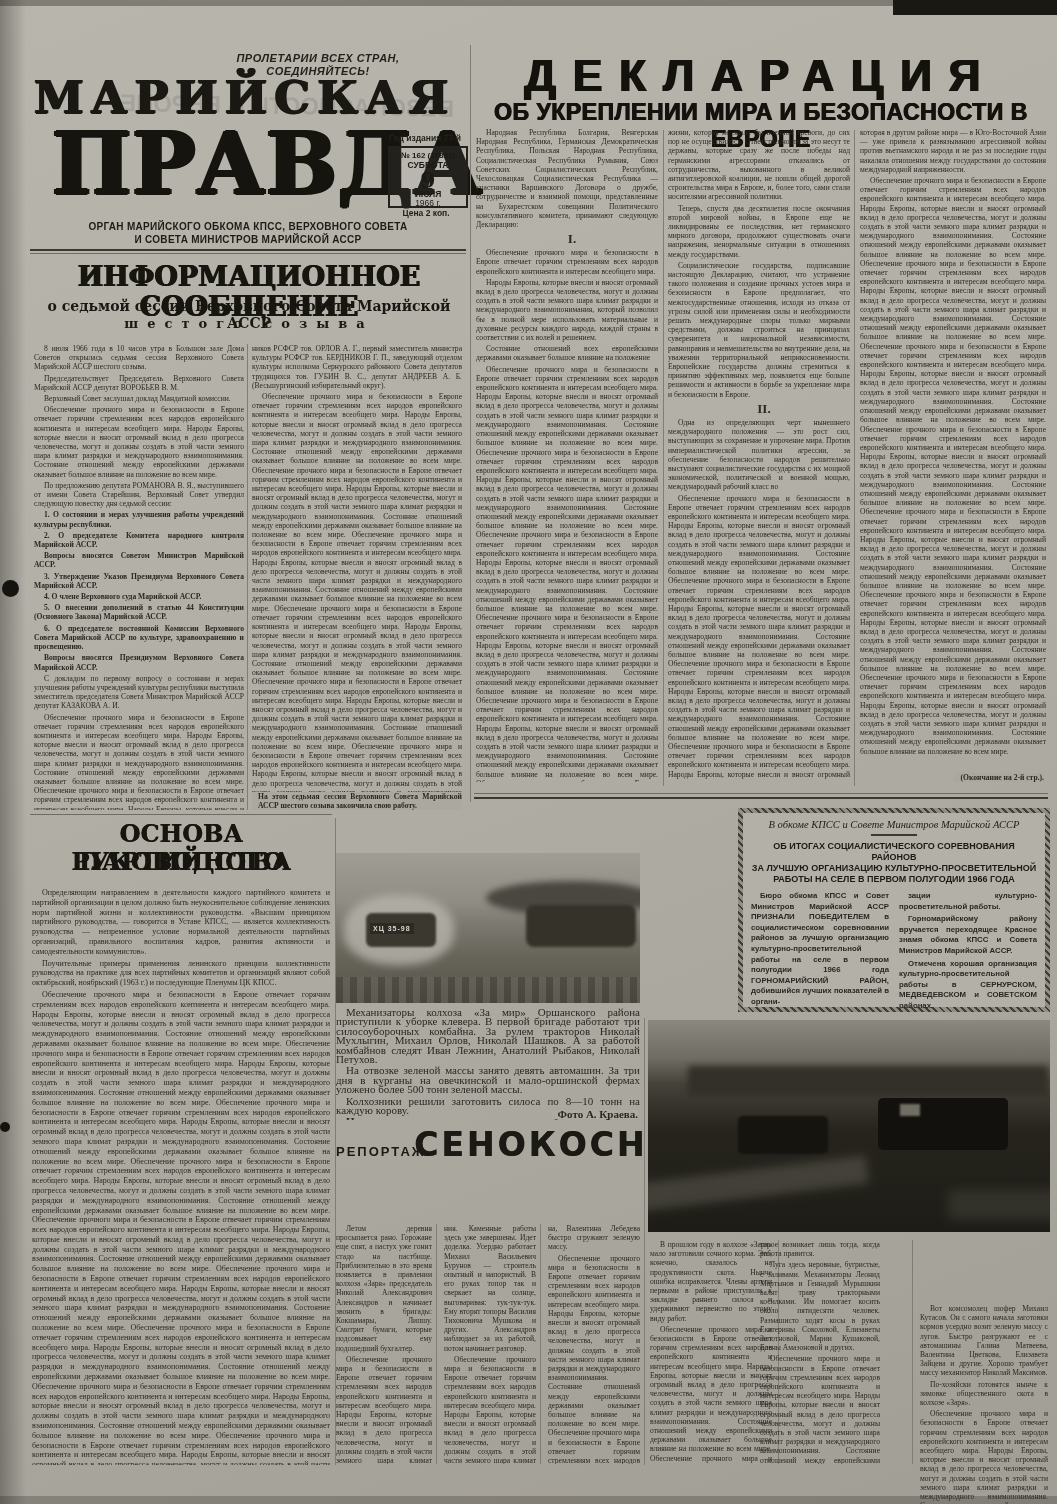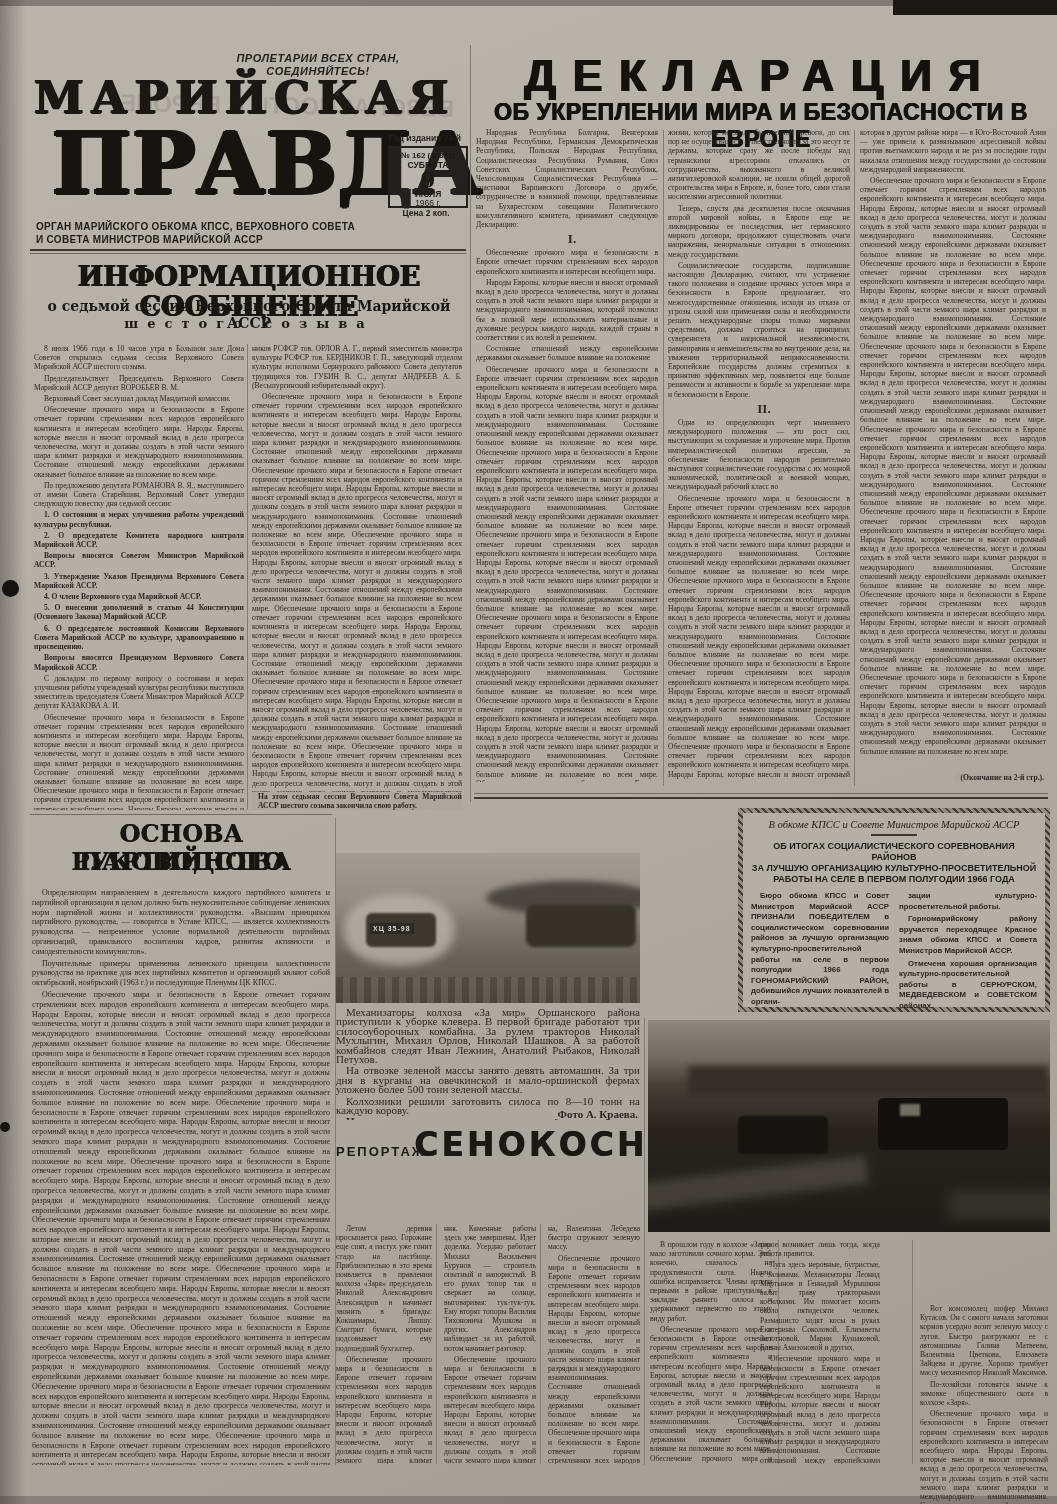--- a/index.html
+++ b/index.html
@@ -32,21 +32,21 @@
   .mast2{left:52px;top:120px;width:330px;text-align:center;font:bold 84px/88px "DejaVu Serif",serif;letter-spacing:1px;color:#16140f;
          text-shadow:2px 0 #16140f,-2px 0 #16140f,0 1px #16140f,0 -1px #16140f;transform:scaleY(1.02);}
   .edyear{left:382px;top:133px;width:86px;font:bold 8.5px/10px "Liberation Sans",sans-serif;text-align:center;color:#23211c;}
   .issuebox{left:388px;top:146px;width:76px;height:58px;border:2px solid #23211c;background:rgba(255,255,255,.06);text-align:center;color:#1c1a15;}
   .issuebox .no{font:bold 8px/10px "Liberation Sans",sans-serif;margin-top:3px;}
   .issuebox .wd{font:bold 8.5px/9px "Liberation Sans",sans-serif;}
   .issuebox .d{font:bold 22px/20px "DejaVu Serif",serif;}
   .issuebox .m{font:bold 8.5px/9px "Liberation Sans",sans-serif;}
   .issuebox .y{font:8.5px/9px "Liberation Sans",sans-serif;}
   .price{left:388px;top:208px;width:76px;text-align:center;font:bold 8.5px/10px "Liberation Sans",sans-serif;color:#23211c;}
-  .organ{left:36px;top:221px;width:424px;font:bold 10px/12px "Liberation Sans",sans-serif;color:#1f1d18;letter-spacing:.3px;}
+  .organ{left:36px;top:221px;width:424px;text-align:center;font:bold 10px/12px "Liberation Sans",sans-serif;color:#1f1d18;letter-spacing:.3px;}
   
   .infohead{left:34px;top:262px;width:430px;text-align:center;font:bold 27px/30px "DejaVu Serif",serif;color:#17150f;word-spacing:10px;
             text-shadow:.7px 0 #17150f,-.7px 0 #17150f;}
   .infosub1{left:34px;top:298px;width:430px;text-align:center;font:bold 14px/17px "DejaVu Serif",serif;color:#1a1813;}
   .infosub2{left:34px;top:316px;width:430px;text-align:center;font:bold 13px/16px "DejaVu Serif",serif;letter-spacing:9px;color:#1a1813;}
   
   .dechead1{left:474px;top:52px;width:574px;text-align:center;font:bold 44px/48px "Liberation Sans","DejaVu Sans",sans-serif;letter-spacing:17px;color:#14120d;
             text-shadow:1px 0 #14120d,-1px 0 #14120d;}
   .dechead2{left:474px;top:98px;width:574px;text-align:center;font:bold 24px/27px "Liberation Sans","DejaVu Sans",sans-serif;letter-spacing:.5px;color:#14120d;
             transform:scaleX(.96);text-shadow:.6px 0 #14120d,-.6px 0 #14120d;}
@@ -111,21 +111,21 @@
   <div class="abs dechead1">ДЕКЛАРАЦИЯ</div>
   <div class="abs dechead2">ОБ УКРЕПЛЕНИИ МИРА И БЕЗОПАСНОСТИ В ЕВРОПЕ</div>
   <div class="abs vrule" style="left:663px;top:130px;height:656px;"></div>
   <div class="abs vrule" style="left:854px;top:130px;height:656px;"></div>
 
   <div class="col" style="left:476px;top:128px;width:182px;height:654px;">
     <p>Народная Республика Болгария, Венгерская Народная Республика, Германская Демократическая Республика, Польская Народная Республика, Социалистическая Республика Румыния, Союз Советских Социалистических Республик, Чехословацкая Социалистическая Республика — участники Варшавского Договора о дружбе, сотрудничестве и взаимной помощи, представленные на Бухарестском совещании Политического консультативного комитета, принимают следующую Декларацию:</p>
     <p class="sec">I.</p>
     <p>Обеспечение прочного мира и безопасности в Европе отвечает горячим стремлениям всех народов европейского континента и интересам всеобщего мира.</p>
     <p>Народы Европы, которые внесли и вносят огромный вклад в дело прогресса человечества, могут и должны создать в этой части земного шара климат разрядки и международного взаимопонимания, который позволил бы в полной мере использовать материальные и духовные ресурсы каждого народа, каждой страны в соответствии с их волей и решением.</p>
-    <p>Состояние отношений между европейскими державами оказывает большое влияние на положение</p>
+    <p>Состояние отношений всех европейскими державами оказывает большое влияние на положение</p>
     <p>Обеспечение прочного мира и безопасности в Европе отвечает горячим стремлениям всех народов европейского континента и интересам всеобщего мира. Народы Европы, которые внесли и вносят огромный вклад в дело прогресса человечества, могут и должны создать в этой части земного шара климат разрядки и международного взаимопонимания. Состояние отношений между европейскими державами оказывает большое влияние на положение во всем мире. Обеспечение прочного мира и безопасности в Европе отвечает горячим стремлениям всех народов европейского континента и интересам всеобщего мира. Народы Европы, которые внесли и вносят огромный вклад в дело прогресса человечества, могут и должны создать в этой части земного шара климат разрядки и международного взаимопонимания. Состояние отношений между европейскими державами оказывает большое влияние на положение во всем мире. Обеспечение прочного мира и безопасности в Европе отвечает горячим стремлениям всех народов европейского континента и интересам всеобщего мира. Народы Европы, которые внесли и вносят огромный вклад в дело прогресса человечества, могут и должны создать в этой части земного шара климат разрядки и международного взаимопонимания. Состояние отношений между европейскими державами оказывает большое влияние на положение во всем мире. Обеспечение прочного мира и безопасности в Европе отвечает горячим стремлениям всех народов европейского континента и интересам всеобщего мира. Народы Европы, которые внесли и вносят огромный вклад в дело прогресса человечества, могут и должны создать в этой части земного шара климат разрядки и международного взаимопонимания. Состояние отношений между европейскими державами оказывает большое влияние на положение во всем мире. Обеспечение прочного мира и безопасности в Европе отвечает горячим стремлениям всех народов европейского континента и интересам всеобщего мира. Народы Европы, которые внесли и вносят огромный вклад в дело прогресса человечества, могут и должны создать в этой части земного шара климат разрядки и международного взаимопонимания. Состояние отношений между европейскими державами оказывает большое влияние на положение во всем мире. Обеспечение прочного мира и безопасности в Европе отвечает горячим стремлениям всех народов европейского континента и интересам всеобщего мира. Народы Европы, которые внесли и вносят огромный вклад в дело прогресса человечества, могут и должны создать в этой части земного шара климат разрядки и международного взаимопонимания. Состояние отношений между европейскими державами оказывает большое влияние на положение во всем мире. </p>
   </div>
   <div class="col" style="left:668px;top:128px;width:182px;height:654px;">
     <p class="noind">жизни, которая не знала бы военной тревоги, до сих пор не осуществилось. Ответственность за это несут те державы, которые сразу же после победы над германскими агрессорами отказались от сотрудничества, выкованного в великой антигитлеровской коалиции, не пошли общей дорогой строительства мира в Европе, и, более того, сами стали носителями агрессивной политики.</p>
     <p>Теперь, спустя два десятилетия после окончания второй мировой войны, в Европе еще не ликвидированы ее последствия, нет германского мирного договора, продолжают существовать очаги напряжения, ненормальные ситуации в отношениях между государствами.</p>
     <p>Социалистические государства, подписавшие настоящую Декларацию, считают, что устранение такого положения и создание прочных устоев мира и безопасности в Европе предполагает, что межгосударственные отношения, исходя из отказа от угрозы силой или применения силы и необходимости решать международные споры только мирными средствами, должны строиться на принципах суверенитета и национальной независимости, равноправия и невмешательства во внутренние дела, на уважении территориальной неприкосновенности. Европейские государства должны стремиться к принятию эффективных мер, появляется еще больше решимости и активности в борьбе за укрепление мира и безопасности в Европе.</p>
     <p class="sec">II.</p>
     <p>Одна из определяющих черт нынешнего международного положения — это рост сил, выступающих за сохранение и упрочение мира. Против империалистической политики агрессии, за обеспечение безопасности народов решительно выступают социалистические государства с их мощной экономической, политической и военной мощью, международный рабочий класс во</p>
     <p>Обеспечение прочного мира и безопасности в Европе отвечает горячим стремлениям всех народов европейского континента и интересам всеобщего мира. Народы Европы, которые внесли и вносят огромный вклад в дело прогресса человечества, могут и должны создать в этой части земного шара климат разрядки и международного взаимопонимания. Состояние отношений между европейскими державами оказывает большое влияние на положение во всем мире. Обеспечение прочного мира и безопасности в Европе отвечает горячим стремлениям всех народов европейского континента и интересам всеобщего мира. Народы Европы, которые внесли и вносят огромный вклад в дело прогресса человечества, могут и должны создать в этой части земного шара климат разрядки и международного взаимопонимания. Состояние отношений между европейскими державами оказывает большое влияние на положение во всем мире. Обеспечение прочного мира и безопасности в Европе отвечает горячим стремлениям всех народов европейского континента и интересам всеобщего мира. Народы Европы, которые внесли и вносят огромный вклад в дело прогресса человечества, могут и должны создать в этой части земного шара климат разрядки и международного взаимопонимания. Состояние отношений между европейскими державами оказывает большое влияние на положение во всем мире. Обеспечение прочного мира и безопасности в Европе отвечает горячим стремлениям всех народов европейского континента и интересам всеобщего мира. Народы Европы, которые внесли и вносят огромный вклад в дело прогресса человечества, могут и должны создать в этой части земного шара климат разрядки и международного взаимопонимания. Состояние отношений между европейскими державами оказывает большое влияние на положение во всем мире. Обеспечение прочного мира и безопасности в Европе отвечает горячим стремлениям всех народов европейского континента и интересам всеобщего мира. Народы Европы, которые внесли и вносят огромный вклад в дело прогресса человечества, могут и должны создать в этой части земного шара климат разрядки и международного взаимопонимания. Состояние отношений между европейскими державами оказывает большое влияние на положение во всем мире. </p>
   </div>

